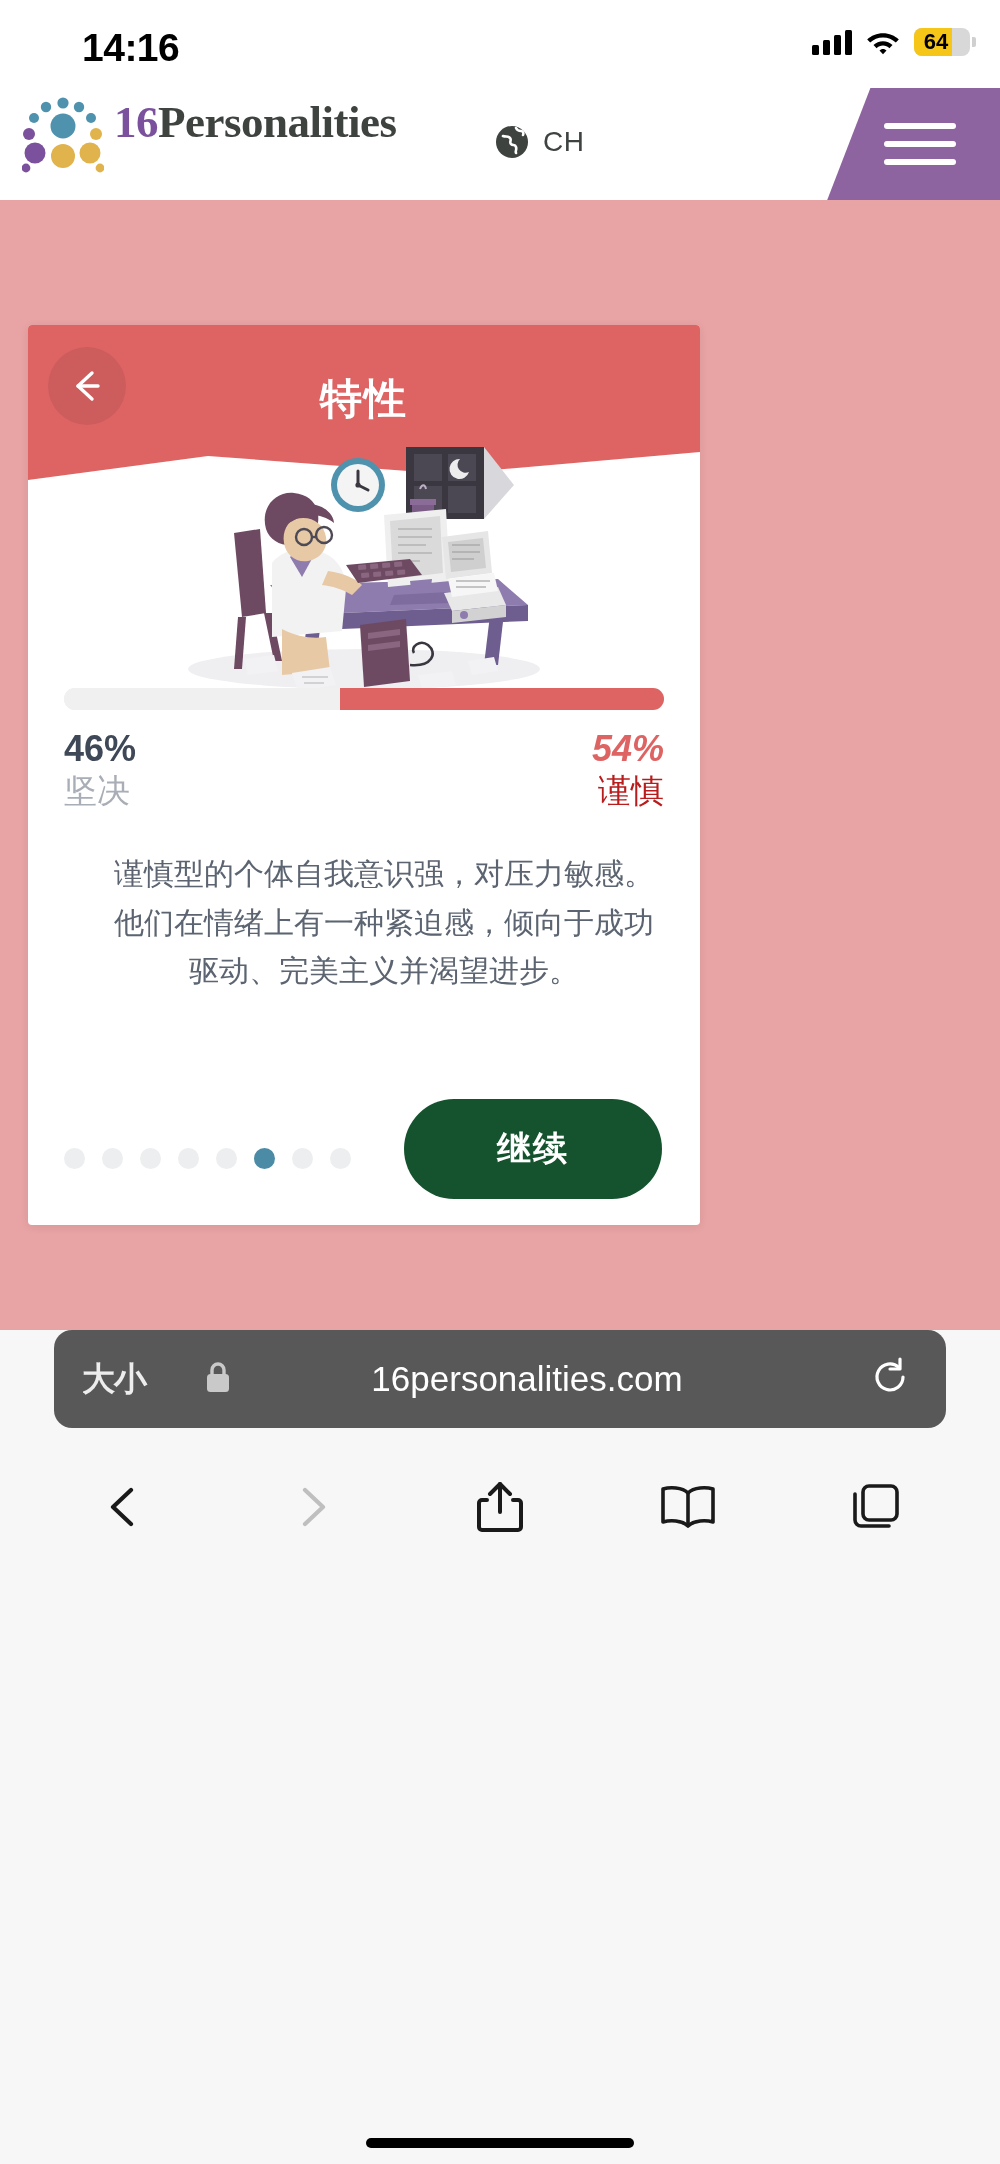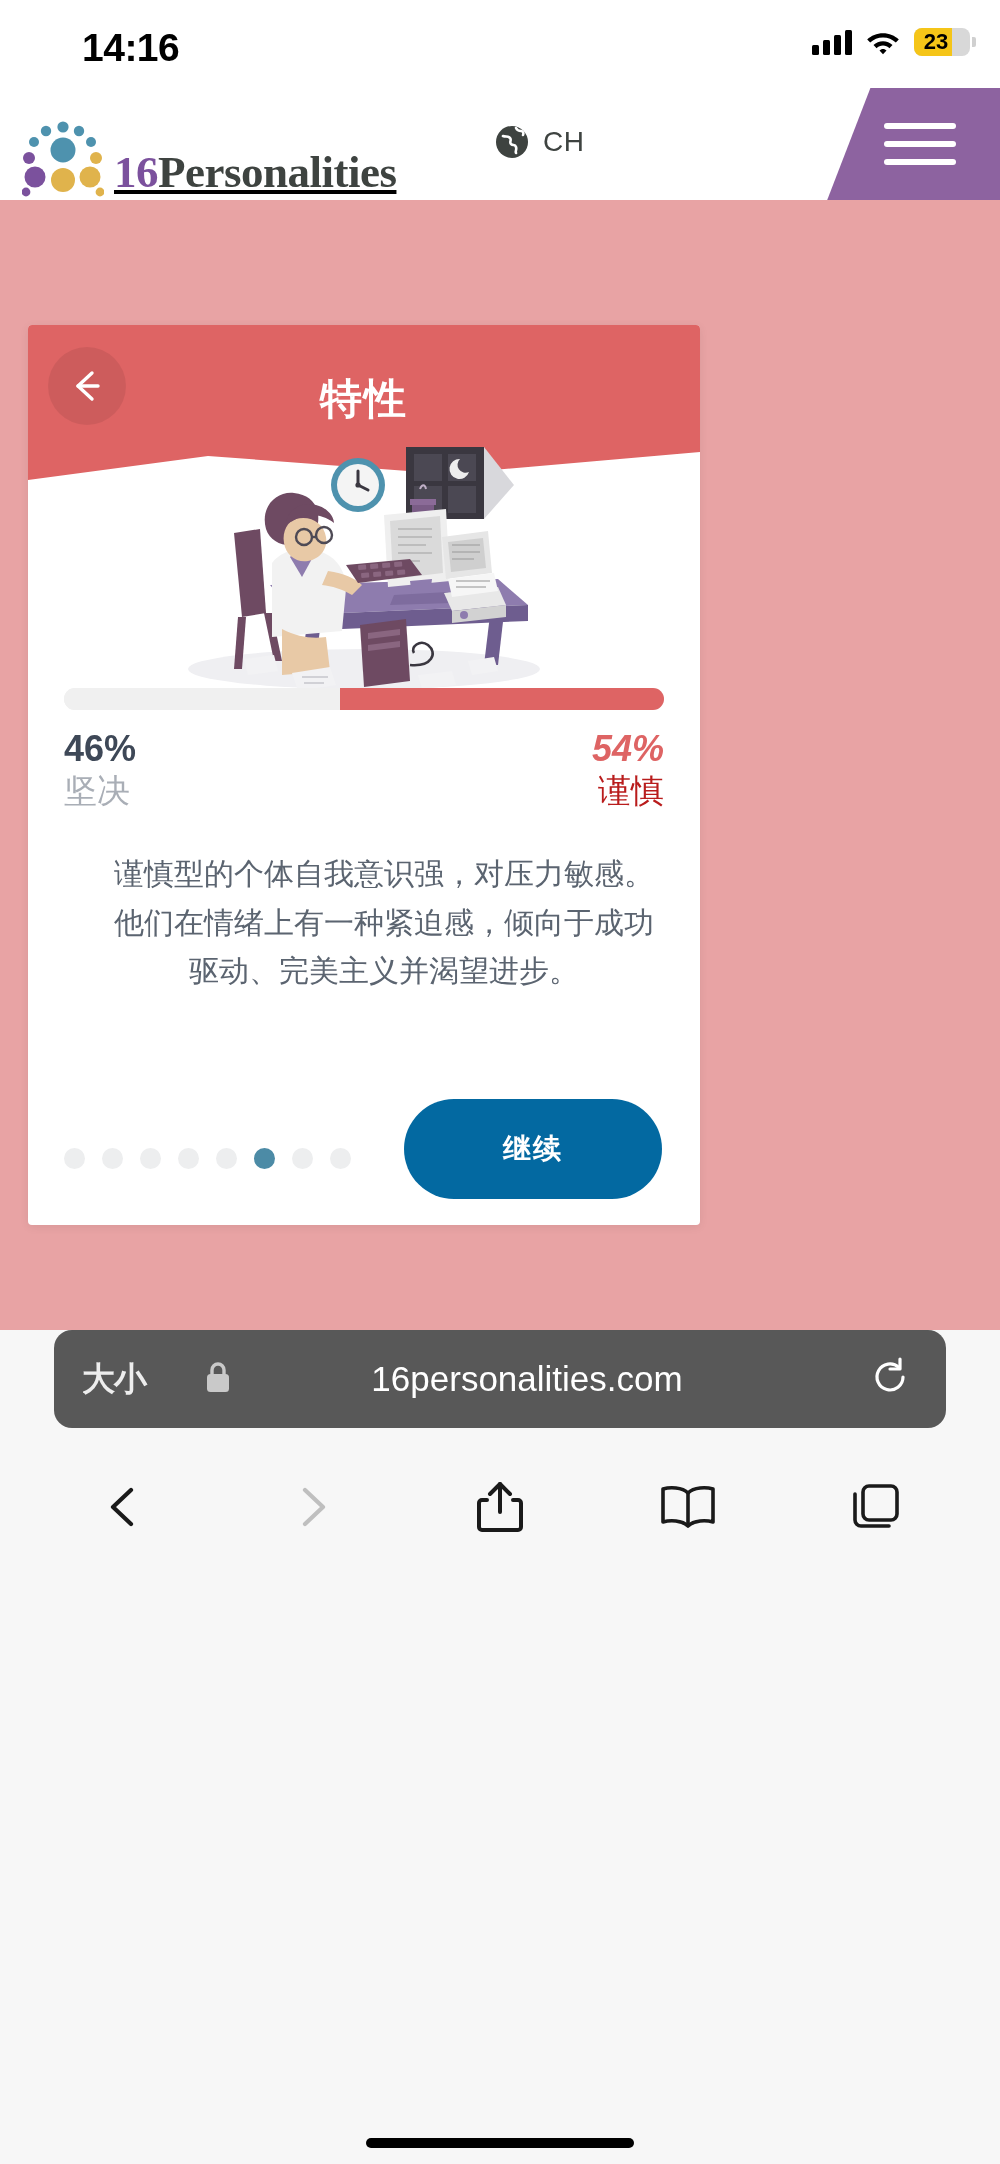--- a/index.html
+++ b/index.html
@@ -49,22 +49,22 @@
     position:absolute;right:-6px;top:9px;width:4px;height:10px;
     background:#D0D0D0;border-radius:0 2px 2px 0;
   }
 
   
   .siteheader{
     position:absolute; top:88px; left:0; width:1000px; height:112px;
     background:#ffffff; overflow:hidden;
   }
   .logo{
-    position:absolute; left:22px; top:32px;
-    display:flex; align-items:flex-end; gap:10px;text-decoration:underline;
+    position:absolute; left:22px; top:8px;
+    display:flex; align-items:flex-start; gap:10px;
   }
   .logo-mark{ width:82px;height:78px; position:relative;}
   .logo-text{
     font-family:"Liberation Serif","DejaVu Serif",serif;
     font-size:45px; letter-spacing:-0.5px; white-space:nowrap;
   }
   .logo-text .n{ color:#7B519D; font-weight:bold;}
   .logo-text .p{ color:#3E4340; font-weight:bold;}
   .lang{
     position:absolute; left:494px; top:36px;
@@ -152,23 +152,23 @@
     display:flex; align-items:center; gap:17px;
   }
   .dots i{
     display:block; width:21px;height:21px;border-radius:50%;
     background:#EDEEEF;
   }
   .dots i.on{ background:#4C8BA6; }
   .cta{
     position:absolute; right:38px; bottom:26px;
     width:258px;height:100px;border-radius:50px;
-    background:#0369a1; color:#fff;
+    background:#14532d; color:#fff;
     display:flex;align-items:center;justify-content:center;
-    font-size:28px;font-weight:bold;letter-spacing:2px;
+    font-size:34px;font-weight:bold;letter-spacing:2px;
   }
 
   
   .safari{
     position:absolute; left:0; top:1330px; width:1000px; height:834px;
     background:#F7F7F7;
   }
   .urlbar{
     position:absolute; left:54px; top:1330px; width:892px; height:98px;
     background:#585858; border-radius:18px;
@@ -211,21 +211,21 @@
     </div>
     <div class="wifi">
       <svg width="34" height="26" viewBox="0 0 34 26">
         <path d="M17 4.2C10.8 4.2 5.2 6.6 1.2 10.4l3 3.1C7.6 10.4 12 8.5 17 8.5s9.4 1.9 12.8 5l3-3.1C28.8 6.6 23.2 4.2 17 4.2z" fill="#000"></path>
         <path d="M17 12.3c-3.7 0-7 1.4-9.5 3.7l3.1 3.2c1.7-1.6 4-2.6 6.4-2.6s4.7 1 6.4 2.6l3.1-3.2c-2.5-2.3-5.8-3.7-9.5-3.7z" fill="#000"></path>
         <path d="M17 20c-1.4 0-2.6.6-3.5 1.5L17 25.2l3.5-3.7c-.9-.9-2.1-1.5-3.5-1.5z" fill="#000"></path>
       </svg>
     </div>
     <div class="batt">
       <div class="fill"></div>
-      <div class="num">23</div>
+      <div class="num">64</div>
       <div class="nub"></div>
     </div>
   </div>
 </div>
 
 <div class="siteheader">
 
   <div class="logo">
     <div class="logo-mark">
       <svg width="82" height="78" viewBox="0 0 82 78">

